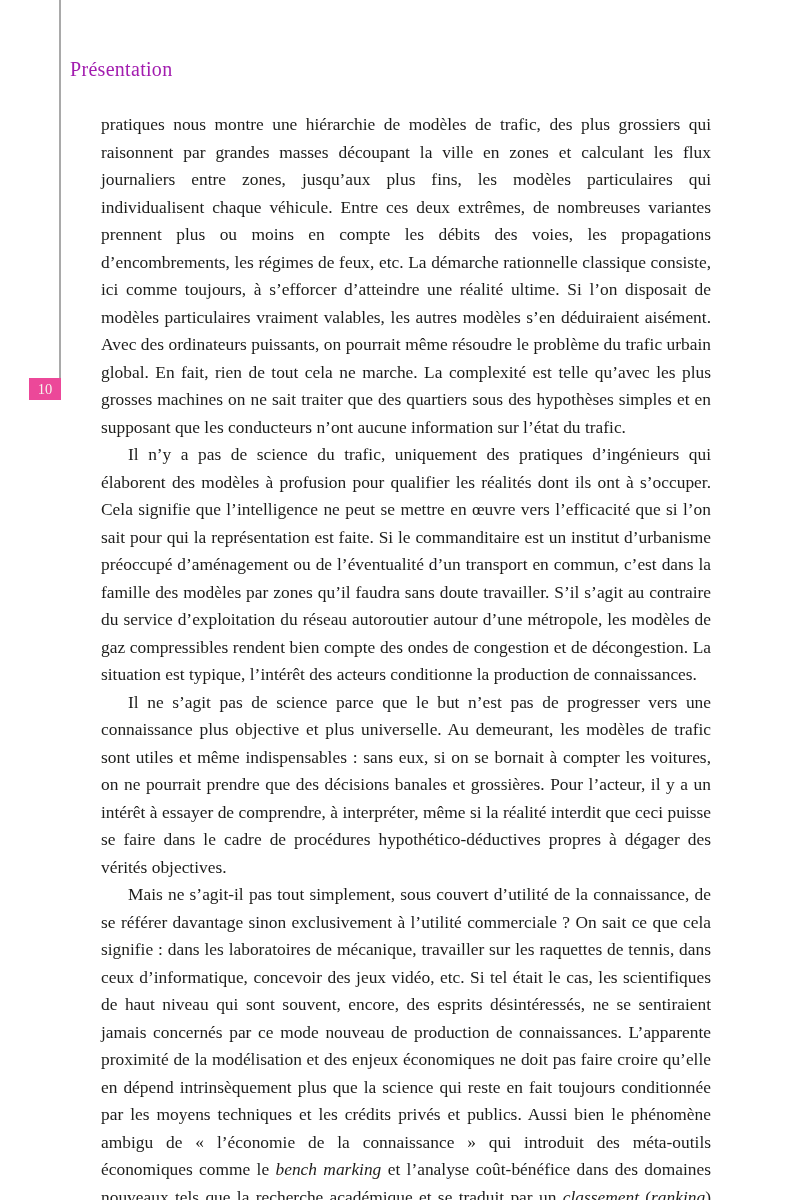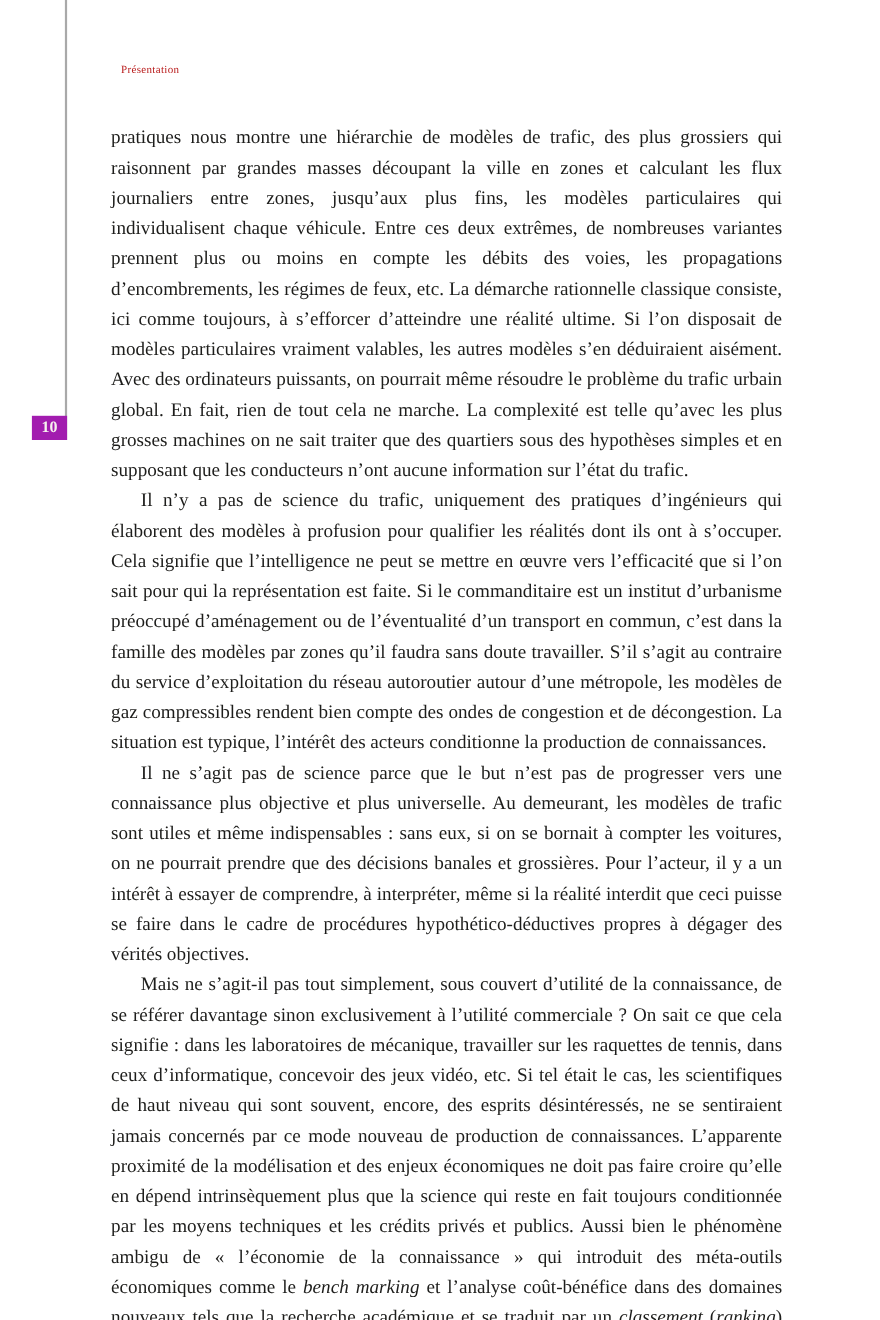--- a/index.html
+++ b/index.html
@@ -22,34 +22,33 @@
     left: 59px;
     top: 0;
     width: 2px;
     height: 400px;
     background: #a9a9a9;
   }
   .running-head {
     position: absolute;
     left: 70px;
     top: 58px;
-    font-size: 10px;
-    color: #b91c1c;
+    font-size: 20px;
+    color: #a21caf;
     letter-spacing: 0.3px;
-    margin-left: 40px;
   }
   .pagenum-badge {
     position: absolute;
     left: 29px;
     top: 378px;
     width: 32px;
     height: 22px;
-    background: #a21caf;
+    background: #ec4899;
     color: #f6f3ee;
-    font-weight: bold;
+    font-weight: normal;
     font-size: 14.5px;
     display: flex;
     align-items: center;
     justify-content: center;
     box-sizing: border-box;
   }
   .body-text {
     position: absolute;
     left: 101px;
     top: 111px;

